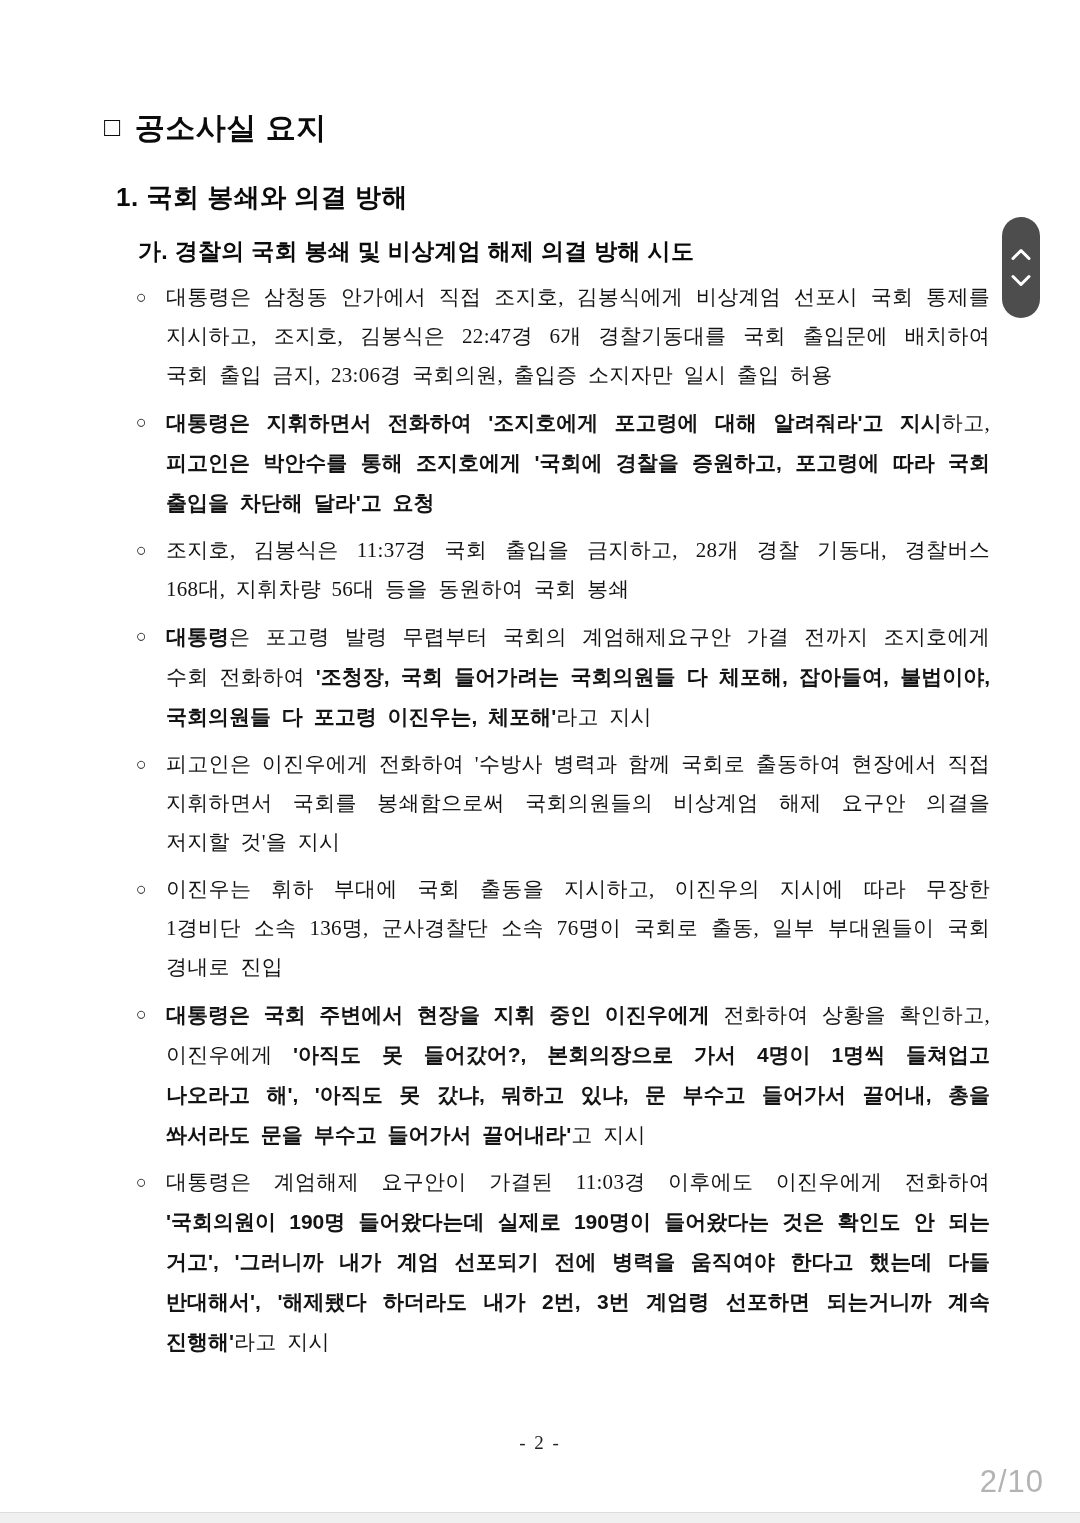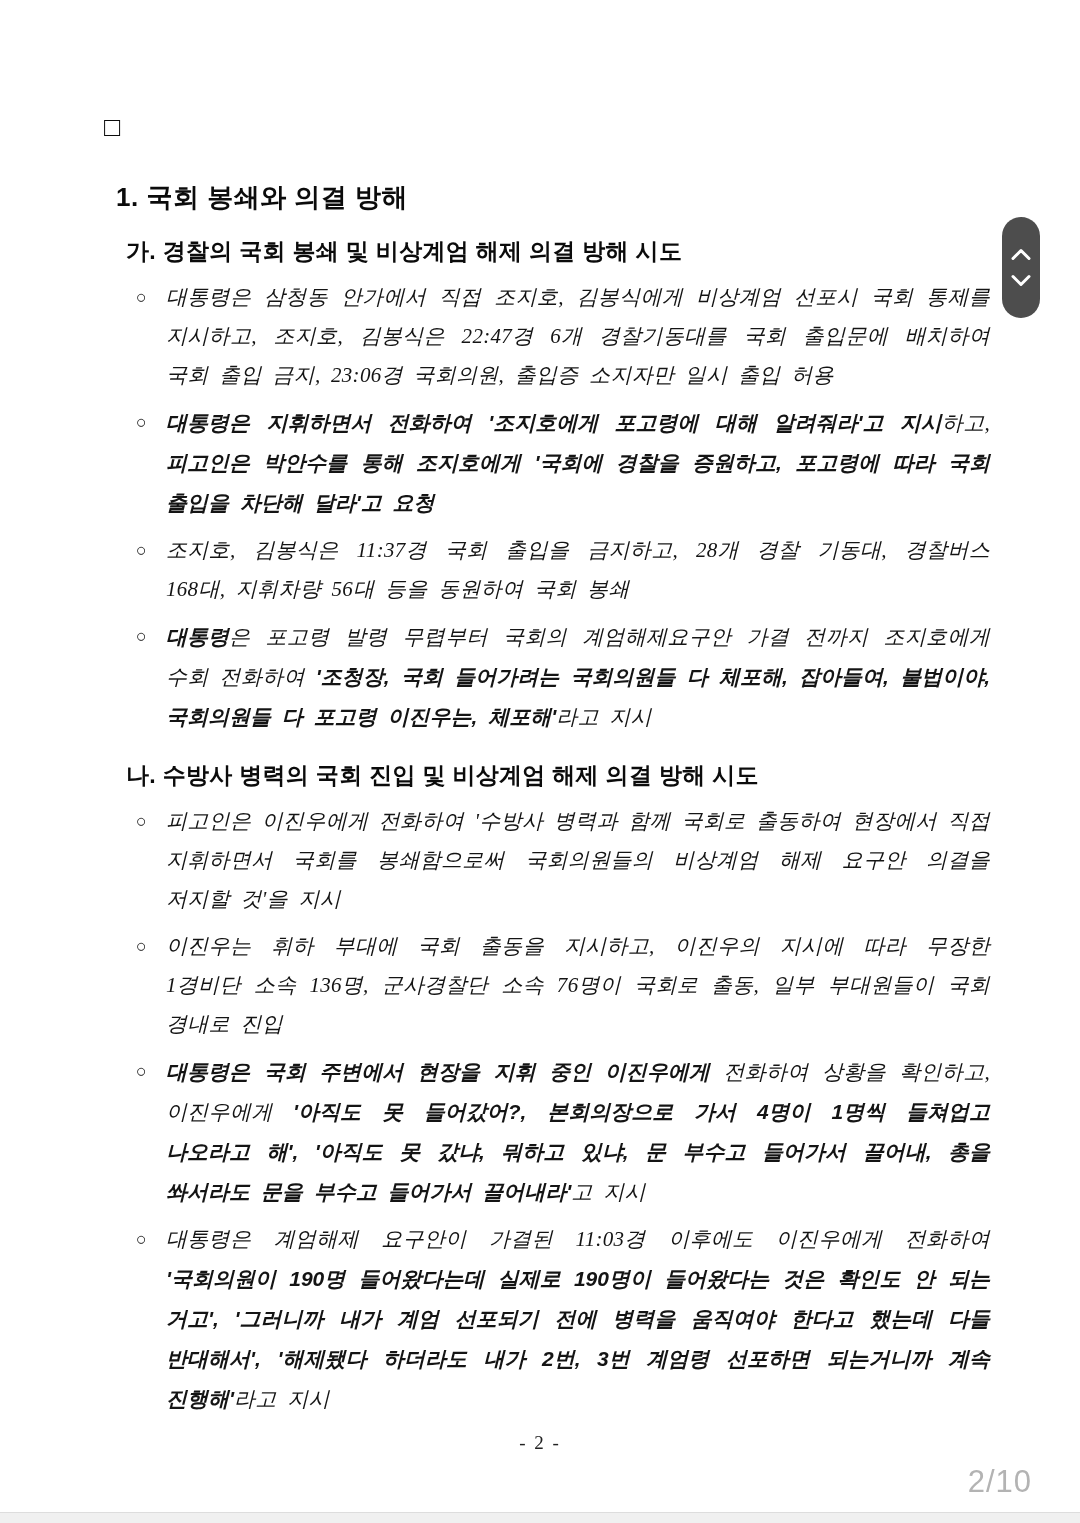--- a/index.html
+++ b/index.html
@@ -24,44 +24,44 @@
   .title .marker{font-weight:400;font-size:27px;transform:translateY(-1px);}
 
   .section-h{
     font-family:"Liberation Sans","DejaVu Sans",sans-serif;
     font-weight:800;font-size:26px;line-height:32px;
     margin:35px 0 0 12px;letter-spacing:0.5px;color:#0b0b0b;
   }
   .subsection-h{
     font-family:"Liberation Sans","DejaVu Sans",sans-serif;
     font-weight:800;font-size:23px;line-height:29px;
-    margin:24px 0 12px 22px;letter-spacing:0.3px;color:#0b0b0b;
+    margin:24px 0 12px 34px;letter-spacing:0.3px;color:#0b0b0b;
   }
   .bullet{display:flex;margin:8px 0 0 32px;}
   .bullet .bmarker{
     flex:none;width:30px;font-size:18px;line-height:39px;
     color:#141414;
   }
   .bullet p{
     margin:0;flex:1;
     font-size:21px;line-height:39px;
     text-align:justify;word-break:keep-all;
-    word-spacing:5px;letter-spacing:0.3px;font-style:italic;
+    word-spacing:5px;letter-spacing:0.3px;
   }
   .bullet p .b{
     font-family:"Liberation Sans","DejaVu Sans",sans-serif;
     font-weight:700;letter-spacing:0;
   }
 
   .footer{
     position:absolute;left:0;right:0;top:1432px;
     text-align:center;font-size:19px;letter-spacing:2px;color:#222;
   }
   .page-indicator{
-    position:absolute;right:48px;top:1464px;
+    position:absolute;right:36px;top:1464px;
     font-family:"Liberation Sans","DejaVu Sans",sans-serif;
     font-size:31px;color:#b3b3b3;letter-spacing:1px;
   }
   .scroll-pill{
     position:absolute;right:40px;top:217px;
     width:38px;height:101px;border-radius:20px;
     background:#4d4d4d;
     display:flex;flex-direction:column;align-items:center;justify-content:center;gap:12px;
   }
   .scroll-pill button{
@@ -73,20 +73,21 @@
     background:#f0f0f0;border-top:1px solid #ddd;
   }
 </style>
 </head>
 <body>
 
 <div class="page">
   <div class="doc">
     <h1 class="title">
       <span class="marker">□</span>
+      <span>공소사실 요지</span>
     </h1>
     <div id="sections">
         <section>
           <h2 class="section-h">1. 국회 봉쇄와 의결 방해</h2>
           <div>
             <h3 class="subsection-h">가. 경찰의 국회 봉쇄 및 비상계엄 해제 의결 방해 시도</h3>
             <div class="bullet">
               <span class="bmarker">○</span>
               <p><span>대통령은 삼청동 안가에서 직접 조지호, 김봉식에게 비상계엄 선포시 국회 통제를 지시하고, 조지호, 김봉식은 22:47경 6개 경찰기동대를 국회 출입문에 배치하여 국회 출입 금지, 23:06경 국회의원, 출입증 소지자만 일시 출입 허용</span></p>
             </div>
@@ -97,21 +98,20 @@
             <div class="bullet">
               <span class="bmarker">○</span>
               <p><span>조지호, 김봉식은 11:37경 국회 출입을 금지하고, 28개 경찰 기동대, 경찰버스 168대, 지휘차량 56대 등을 동원하여 국회 봉쇄</span></p>
             </div>
             <div class="bullet">
               <span class="bmarker">○</span>
               <p><span class="b">대통령</span><span>은 포고령 발령 무렵부터 국회의 계엄해제요구안 가결 전까지 조지호에게 수회 전화하여 </span><span class="b">'조청장, 국회 들어가려는 국회의원들 다 체포해, 잡아들여, 불법이야, 국회의원들 다 포고령 이진우는, 체포해'</span><span>라고 지시</span></p>
             </div>
           </div>
           <div>
-            <h3 class="subsection-h">나. 수방사 병력의 국회 진입 및 비상계엄 해제 의결 방해 시도</h3>
             <div class="bullet">
               <span class="bmarker">○</span>
               <p><span>피고인은 이진우에게 전화하여 '수방사 병력과 함께 국회로 출동하여 현장에서 직접 지휘하면서 국회를 봉쇄함으로써 국회의원들의 비상계엄 해제 요구안 의결을 저지할 것'을 지시</span></p>
             </div>
             <div class="bullet">
               <span class="bmarker">○</span>
               <p><span>이진우는 휘하 부대에 국회 출동을 지시하고, 이진우의 지시에 따라 무장한 1경비단 소속 136명, 군사경찰단 소속 76명이 국회로 출동, 일부 부대원들이 국회 경내로 진입</span></p>
             </div>
             <div class="bullet">
               <span class="bmarker">○</span>

